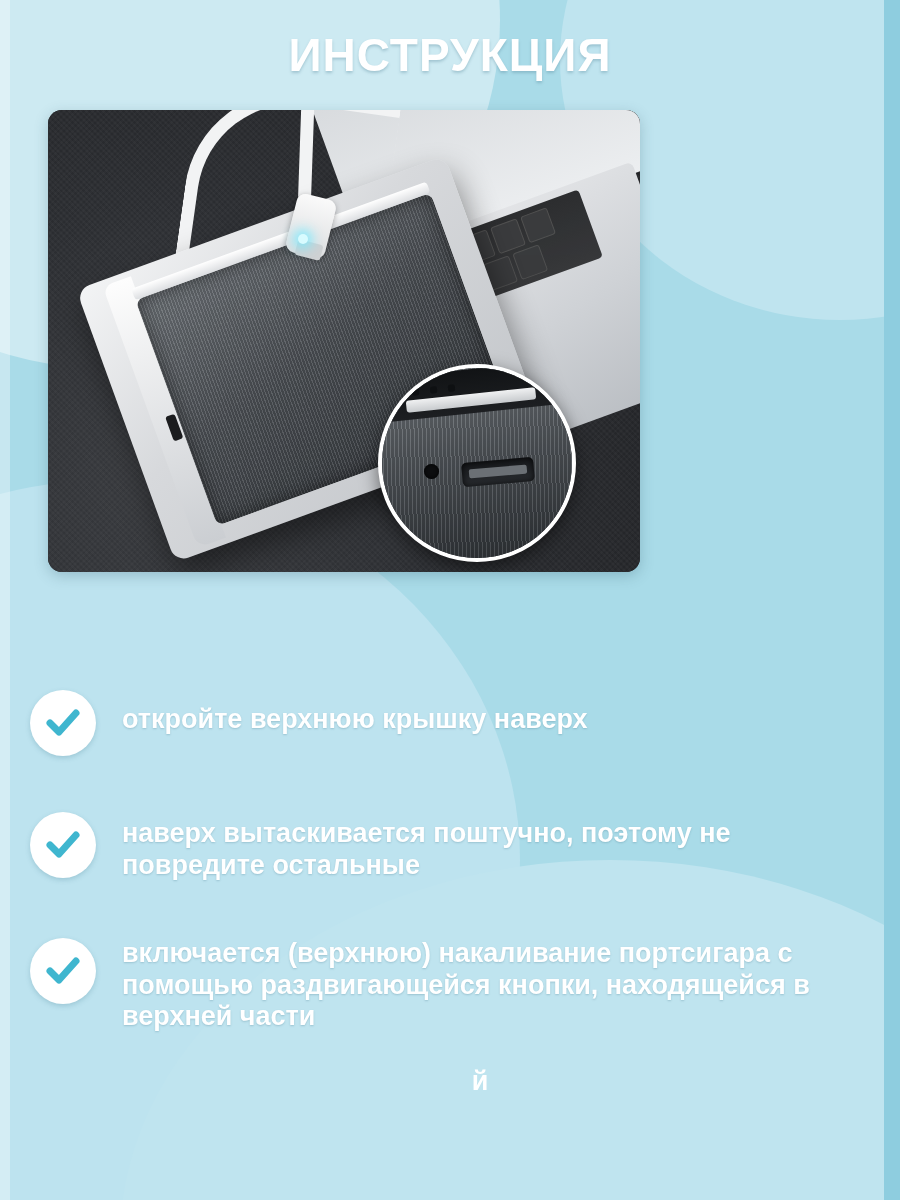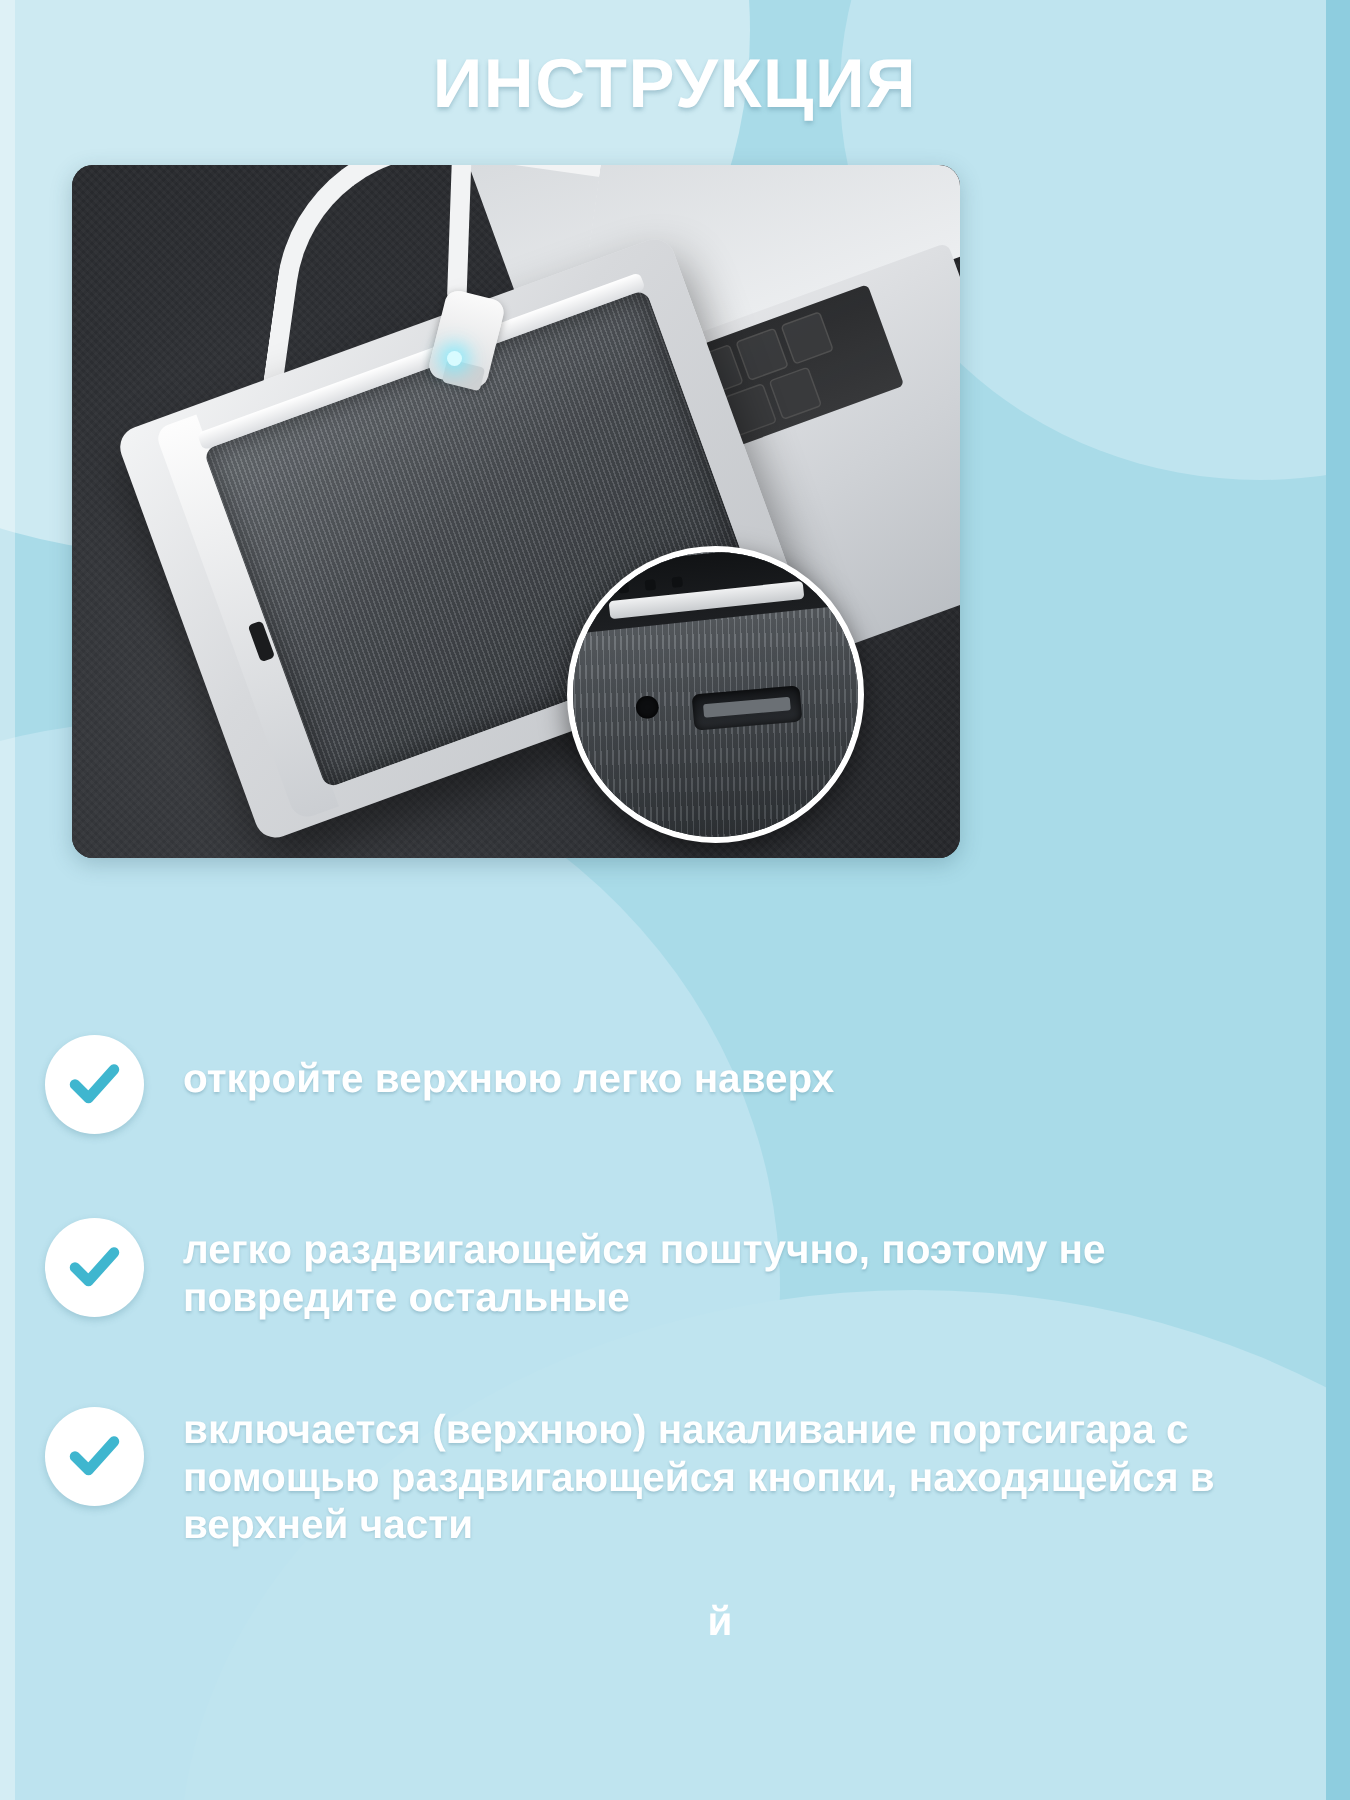--- a/index.html
+++ b/index.html
@@ -494,30 +494,30 @@
     </div>
 
     <div class="bullets">
 
       <div class="bullet bullet-1">
         <div class="check-badge">
           <svg width="38" height="38" viewBox="0 0 38 38" aria-hidden="true">
             <path d="M6 19 L15 28 L32 9" fill="none" stroke="#3fb6cf" stroke-width="7" stroke-linecap="round" stroke-linejoin="round"></path>
           </svg>
         </div>
-        <div class="bullet-text">откройте верхнюю легко наверх</div>
+        <div class="bullet-text">откройте верхнюю крышку наверх</div>
       </div>
 
       <div class="bullet bullet-2">
         <div class="check-badge">
           <svg width="38" height="38" viewBox="0 0 38 38" aria-hidden="true">
             <path d="M6 19 L15 28 L32 9" fill="none" stroke="#3fb6cf" stroke-width="7" stroke-linecap="round" stroke-linejoin="round"></path>
           </svg>
         </div>
-        <div class="bullet-text">легко раздвигающейся поштучно, поэтому не повредите остальные</div>
+        <div class="bullet-text">наверх вытаскивается поштучно, поэтому не повредите остальные</div>
       </div>
 
       <div class="bullet bullet-3">
         <div class="check-badge">
           <svg width="38" height="38" viewBox="0 0 38 38" aria-hidden="true">
             <path d="M6 19 L15 28 L32 9" fill="none" stroke="#3fb6cf" stroke-width="7" stroke-linecap="round" stroke-linejoin="round"></path>
           </svg>
         </div>
         <div class="bullet-text">включается (верхнюю) накаливание портсигара  с помощью раздвигающейся кнопки, находящейся в верхней части</div>
       </div>

